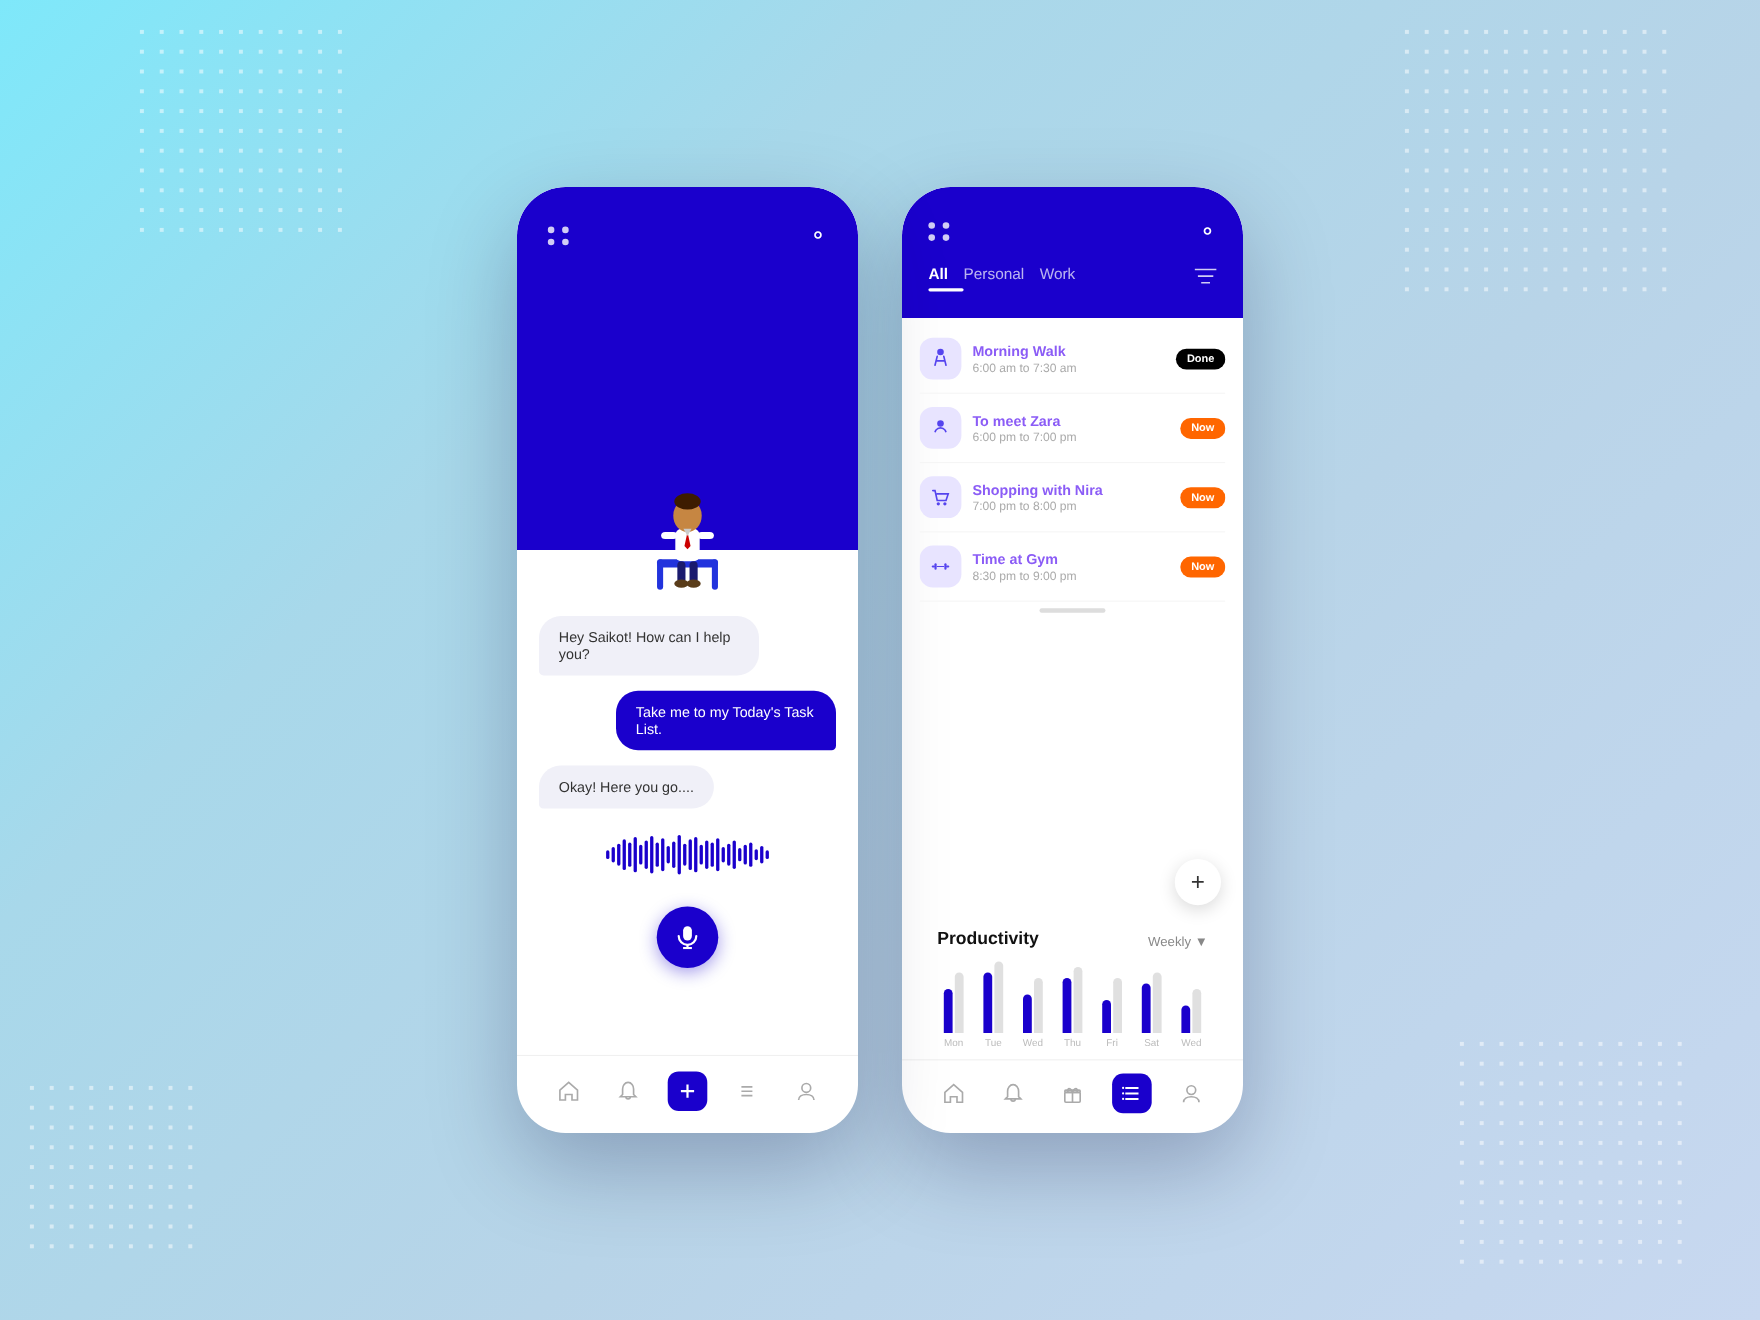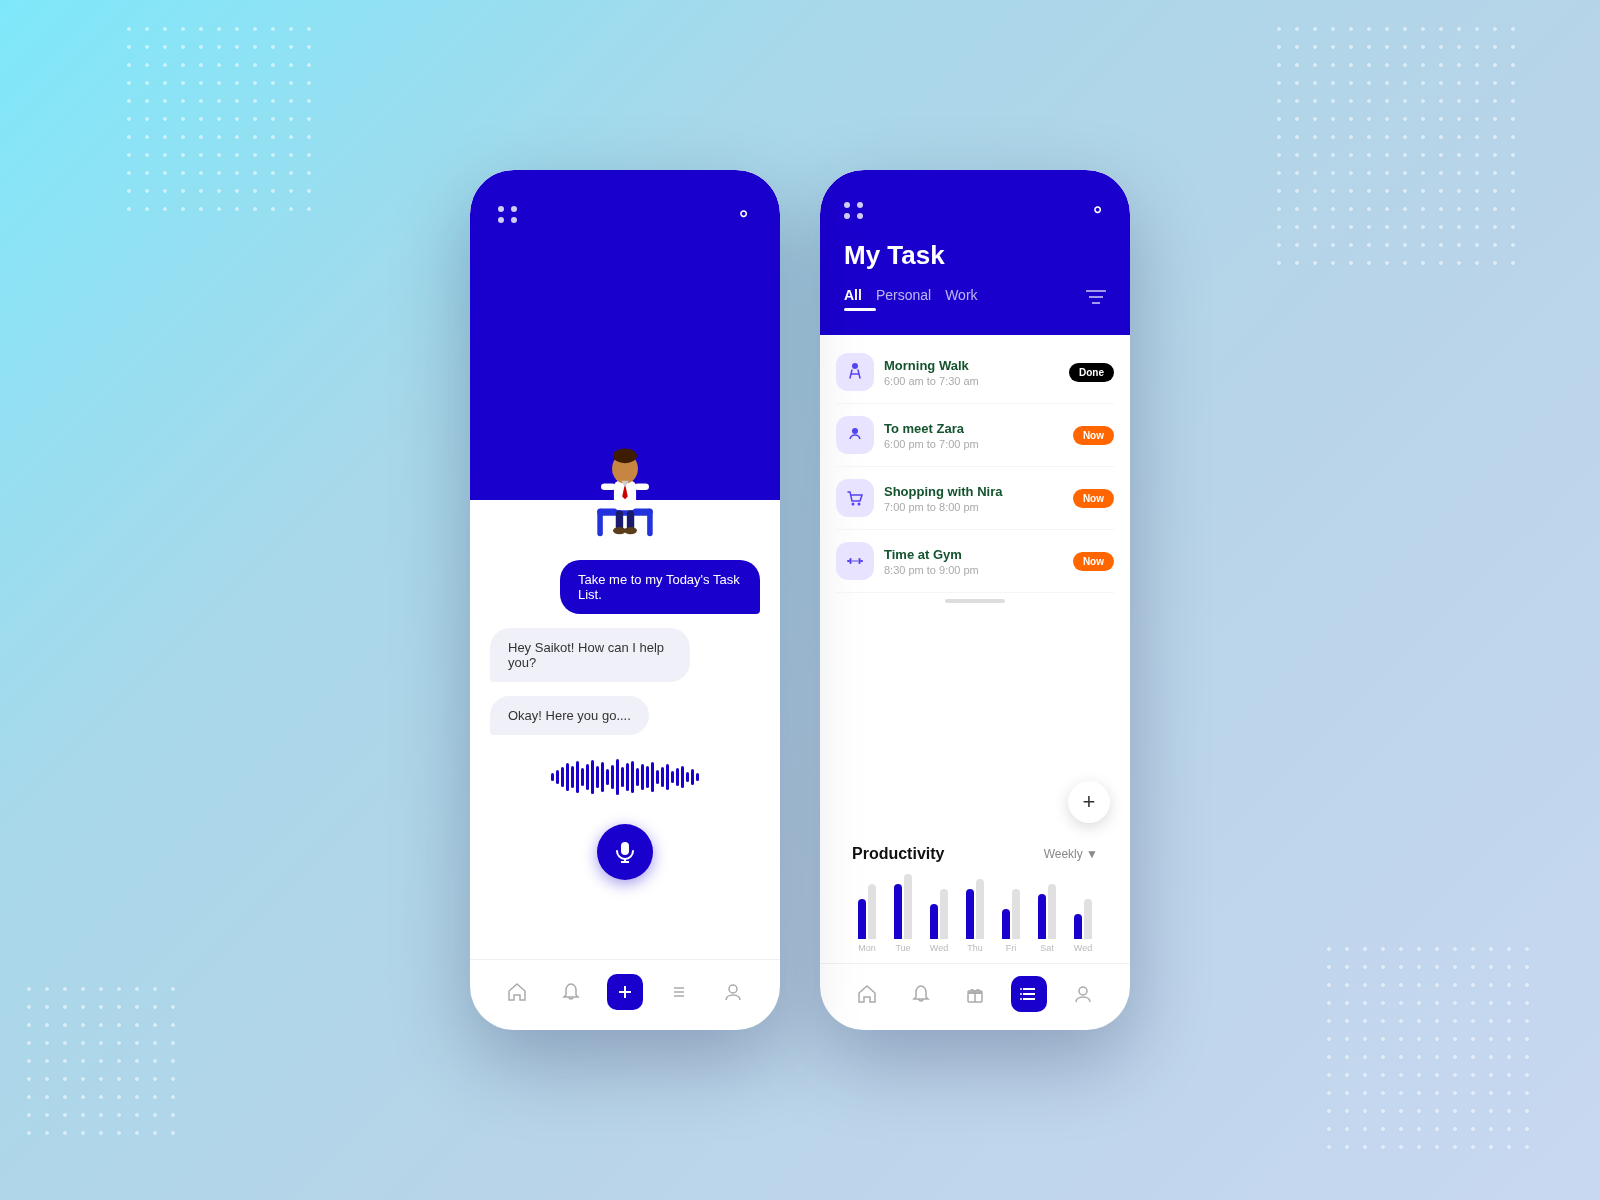--- a/index.html
+++ b/index.html
@@ -284,21 +284,21 @@
       justify-content: center;
       flex-shrink: 0;
     }
 
     .task-info {
       flex: 1;
     }
     .task-name {
       font-size: 13px;
       font-weight: 700;
-      color: #14532d;
+      color: #8b5cf6;
       margin-bottom: 2px;
     }
     .task-time {
       font-size: 11px;
       color: #aaa;
     }
 
     .badge {
       border-radius: 20px;
       padding: 4px 10px;
@@ -336,21 +336,21 @@
       font-weight: 300;
       flex-shrink: 0;
     }
 
     .productivity-section {
       padding: 10px 16px 10px 16px;
     }
     .productivity-header {
       display: flex;
       justify-content: space-between;
-      align-items: center;
+      align-items: flex-end;
       margin-bottom: 10px;
     }
     .productivity-title {
       font-size: 16px;
       font-weight: 800;
       color: #111;
     }
     .weekly-btn {
       font-size: 12px;
       color: #888;
@@ -452,25 +452,25 @@
 
           <rect x="14" y="58" width="16" height="7" rx="4" fill="white"></rect>
           <rect x="50" y="58" width="16" height="7" rx="4" fill="white"></rect>
 
           <polygon points="36,55 40,62 44,55" fill="#ccc"></polygon>
         </svg>
       </div>
     </div>
 
     <div class="phone1-body">
+      <div class="chat-bubble chat-bubble-left">
+        <span>Hey Saikot! How can I help you?</span>
+      </div>
       <div class="chat-bubble chat-bubble-right">
         <span>Take me to my Today's Task List.</span>
-      </div>
-      <div class="chat-bubble chat-bubble-left">
-        <span>Hey Saikot! How can I help you?</span>
       </div>
       <div class="chat-bubble chat-bubble-left2">
         <span>Okay! Here you go....</span>
       </div>
 
       <div class="waveform-container">
         <div class="wave-bar" style="height:8px"></div>
         <div class="wave-bar" style="height:14px"></div>
         <div class="wave-bar" style="height:20px"></div>
         <div class="wave-bar" style="height:28px"></div>
@@ -550,21 +550,20 @@
     <div class="phone2-header">
       <div class="phone2-topbar">
         <div class="dots-menu">
           <div class="dot-m"></div>
             <div class="dot-m"></div>
           <div class="dot-m"></div>
             <div class="dot-m"></div>
         </div>
         <span style="color:white;font-size:20px;">⚬</span>
       </div>
-      <div class="phone2-title">My Task</div>
       <div class="tab-bar">
         <div class="tab-item active">All</div>
         <div class="tab-item">Personal</div>
         <div class="tab-item">Work</div>
         <div class="tab-filter">
           <svg width="20" height="16" viewBox="0 0 20 16" fill="none">
             <line x1="0" y1="2" x2="20" y2="2" stroke="rgba(255,255,255,0.8)" stroke-width="1.5"></line>
             <line x1="3" y1="8" x2="17" y2="8" stroke="rgba(255,255,255,0.8)" stroke-width="1.5"></line>
             <line x1="6" y1="14" x2="14" y2="14" stroke="rgba(255,255,255,0.8)" stroke-width="1.5"></line>
           </svg>

